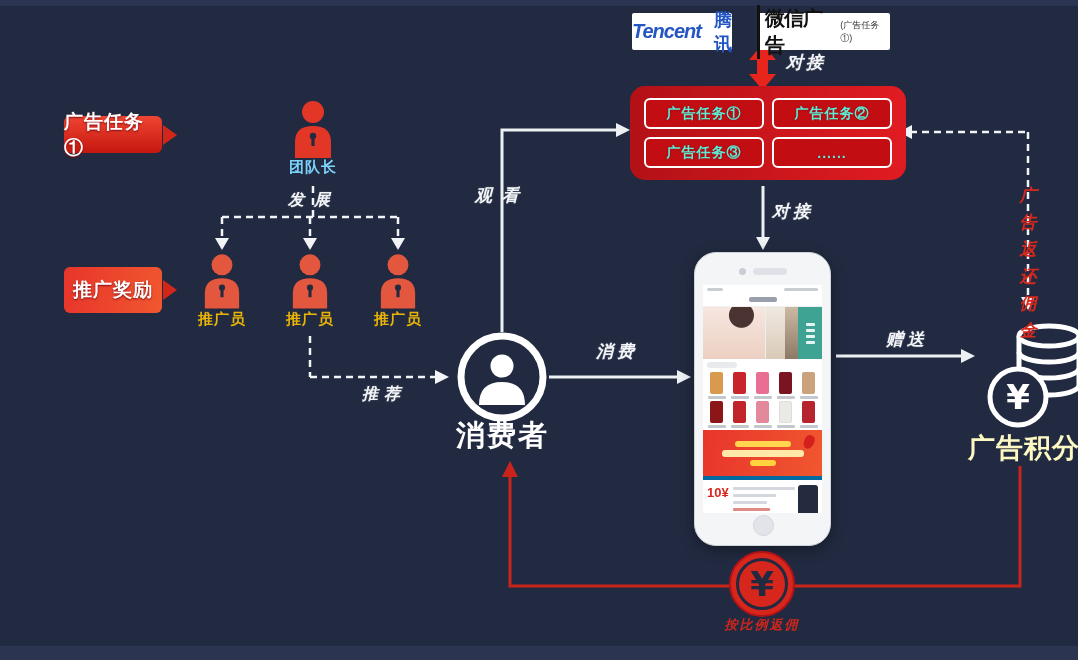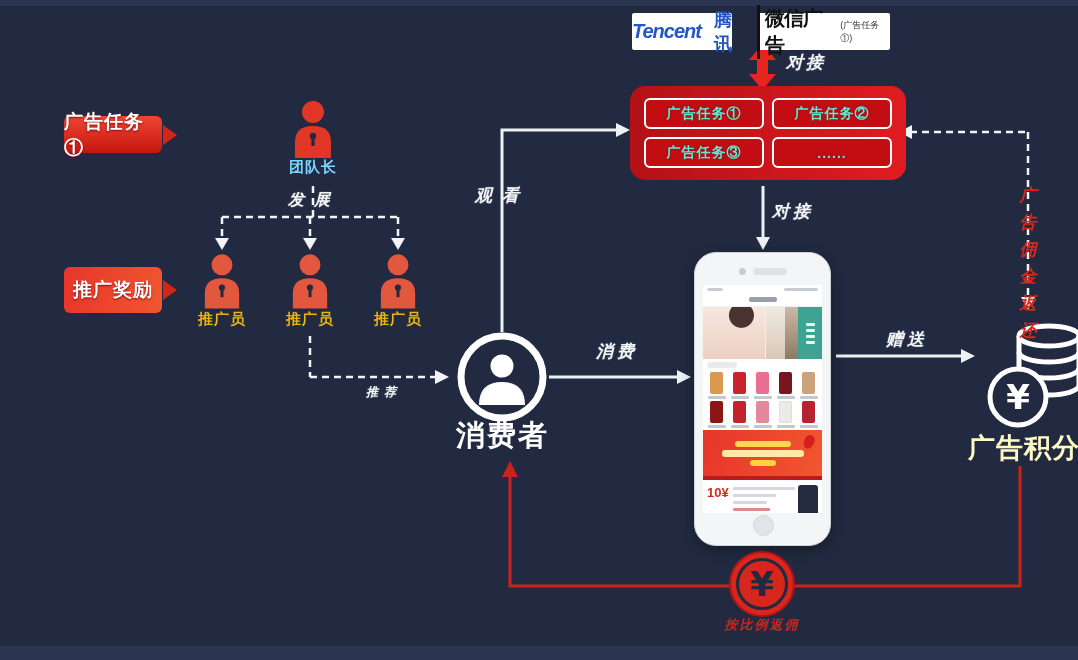--- a/index.html
+++ b/index.html
@@ -45,21 +45,21 @@
   
   .consumer-icon{position:absolute;left:456px;top:331px;width:92px;height:92px;}
   .consumer-label{position:absolute;left:446px;top:416px;width:113px;text-align:center;
                   color:#fff;font-weight:bold;font-size:29px;letter-spacing:2px;}
 
   
   .hand{position:absolute;color:#f3f5f8;font-style:italic;font-weight:bold;
         font-family:"DejaVu Serif",serif;text-shadow:0 0 2px rgba(255,255,255,.25);}
   .hand.watch{left:468px;top:184px;width:68px;text-align:center;font-size:17px;letter-spacing:10px;}
   .hand.develop{left:282px;top:190px;width:64px;text-align:center;font-size:16px;letter-spacing:10px;}
-  .hand.recommend{left:352px;top:384px;width:64px;text-align:center;font-size:12px;letter-spacing:6px;}
+  .hand.recommend{left:352px;top:384px;width:64px;text-align:center;font-size:16px;letter-spacing:6px;}
   .hand.consume{left:582px;top:340px;width:70px;text-align:center;font-size:17px;letter-spacing:4px;}
   .hand.gift{left:872px;top:328px;width:70px;text-align:center;font-size:17px;letter-spacing:4px;}
   .hand.connect-top{left:786px;top:51px;width:60px;font-size:17px;letter-spacing:3px;}
   .hand.connect-phone{left:772px;top:200px;width:60px;font-size:17px;letter-spacing:4px;}
   .hand.rebate{left:692px;top:616px;width:140px;text-align:center;font-size:13px;color:#d0251c;
                letter-spacing:2px;text-shadow:none;}
 
   
   .commission{position:absolute;left:1000px;top:182px;width:56px;}
   .commission div{color:#d8281e;font-weight:bold;font-style:italic;font-family:"DejaVu Serif",serif;
@@ -104,21 +104,21 @@
   .lbl{width:18px;height:3px;background:#c3c7ce;border-radius:1px;margin-top:2px;}
   .c1{background:#d99a4e;}.c2{background:#c8242c;}.c3{background:#e86f93;}.c4{background:#7a1420;}
   .c5{background:#caa27b;}.c6{background:#8c1518;}.c7{background:#c1252b;}.c8{background:#e2899c;}
   .c9{background:#eceae6;border:1px solid #ddd;box-sizing:border-box;}.c10{background:#b5242f;}
   .promo{height:46px;background:linear-gradient(100deg,#e8352b,#f0572f);position:relative;
          display:flex;flex-direction:column;align-items:center;justify-content:center;gap:3px;}
   .promo .l1{width:56px;height:6px;background:#ffd64e;border-radius:3px;}
   .promo .l2{width:82px;height:7px;background:#ffe9a8;border-radius:3px;}
   .promo .btn{width:26px;height:6px;background:#ffd23e;border-radius:3px;}
   .promo .pepper{position:absolute;right:8px;top:5px;width:10px;height:14px;background:#d41f1f;border-radius:50% 50% 60% 60%;transform:rotate(25deg);}
-  .appcard{height:53px;background:#fff;border-top:4px solid #b91c1c;display:flex;padding:5px 4px 2px;box-sizing:border-box;position:relative;}
+  .appcard{height:53px;background:#fff;border-top:4px solid #0369a1;display:flex;padding:5px 4px 2px;box-sizing:border-box;position:relative;}
   .price{color:#d8281e;font-weight:bold;font-size:13px;width:26px;}
   .card-lines{flex:1;display:flex;flex-direction:column;gap:4px;padding-top:2px;}
   .card-lines i{display:block;height:3px;background:#d4d7dd;border-radius:1px;}
   .card-lines i.r{background:#e08a85;width:60%;}
   .card-lines i.w70{width:70%;}.card-lines i.w55{width:55%;}
   .card-img{width:20px;height:42px;background:#252b3f;border-radius:3px;margin-left:3px;}
 </style>
 </head>
 <body>
 
@@ -343,21 +343,21 @@
       <path d="M34,53 a30,10 0 0 0 60,0"></path>
       <path d="M34,70 a30,10 0 0 0 60,0"></path>
     </g>
     <circle cx="33" cy="82" r="28" fill="#212a40" stroke="#fff" stroke-width="5"></circle>
     <text x="33" y="94" text-anchor="middle" font-size="34" font-weight="bold" fill="#fff" font-family="DejaVu Sans, sans-serif">¥</text>
   </svg>
   <div class="points-label">广告积分</div>
 
   <div class="commission">
     <div>广告</div>
+    <div>返还</div>
     <div>佣金</div>
-    <div>返还</div>
   </div>
 
   <div class="coin">
     <span class="yen">¥</span>
   </div>
   <div class="hand rebate">按比例返佣</div>
 </div>
 
 </body></html>

